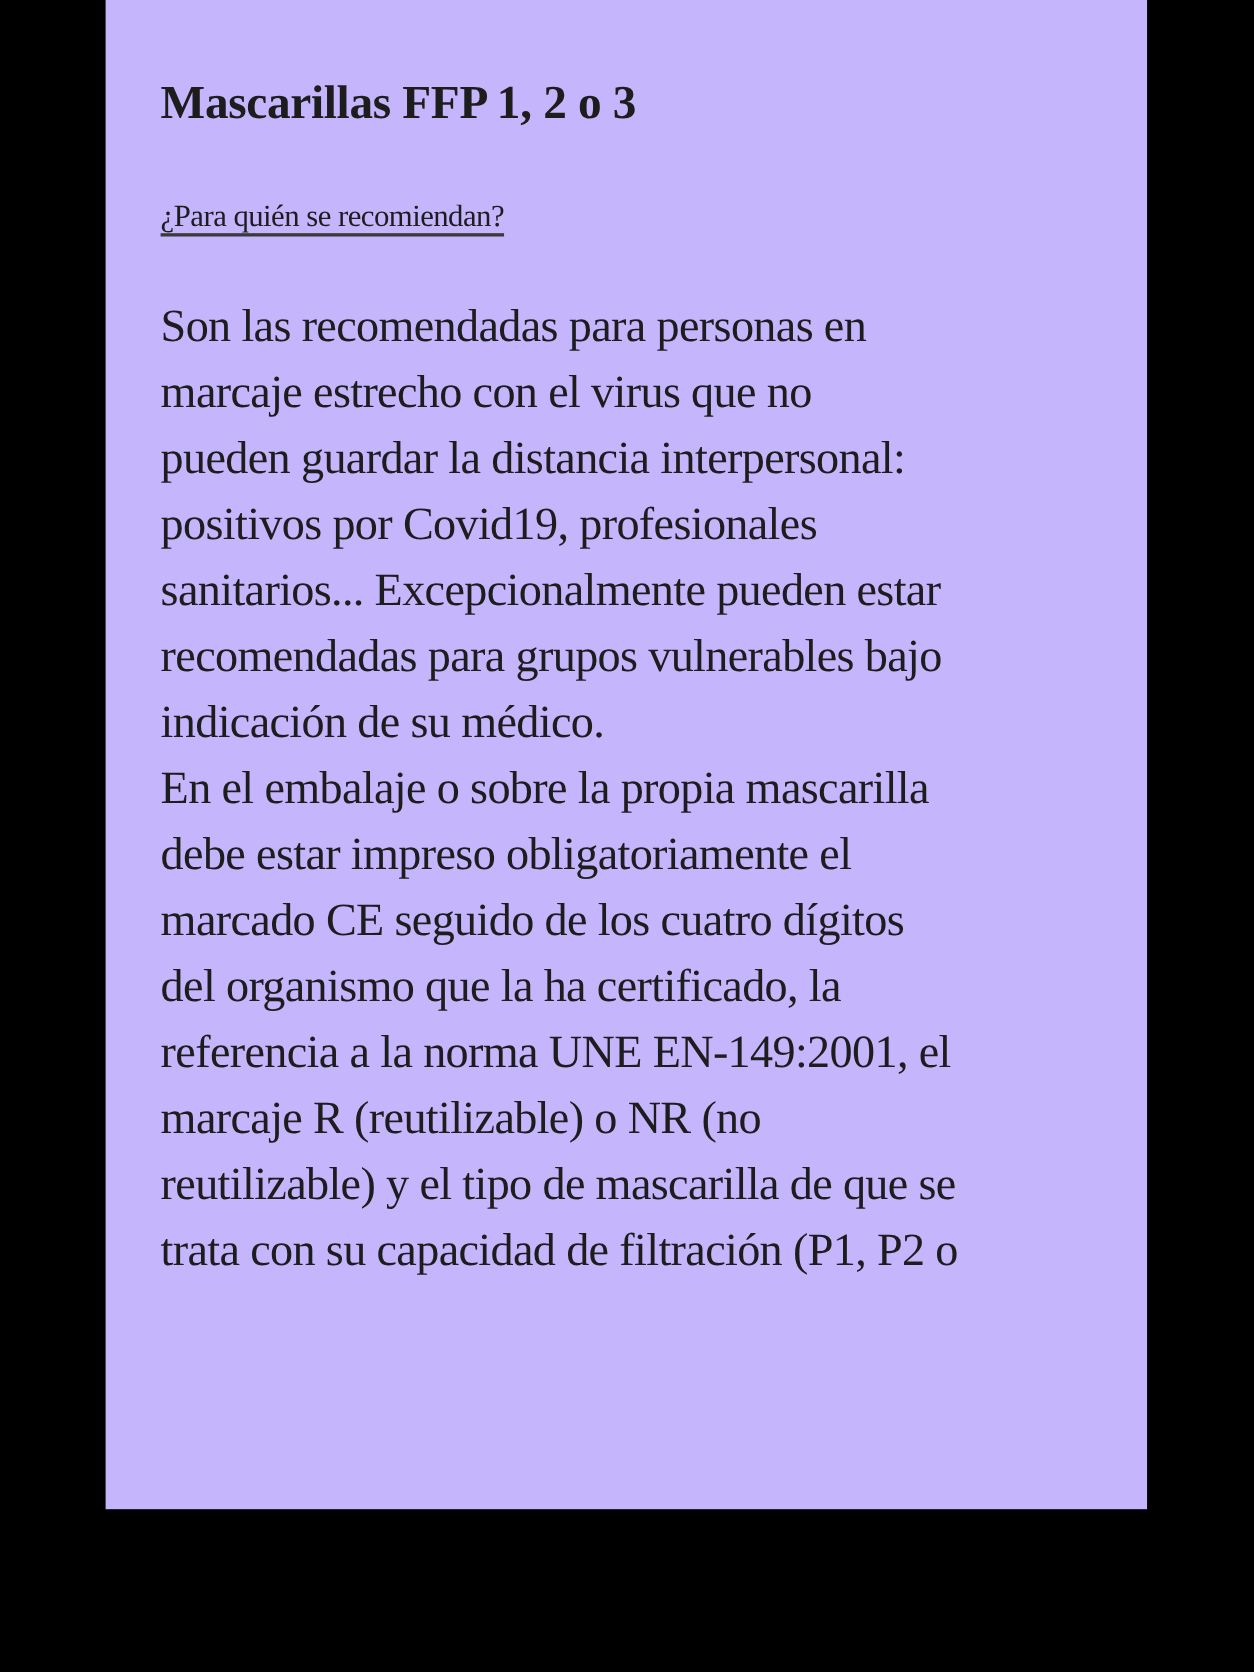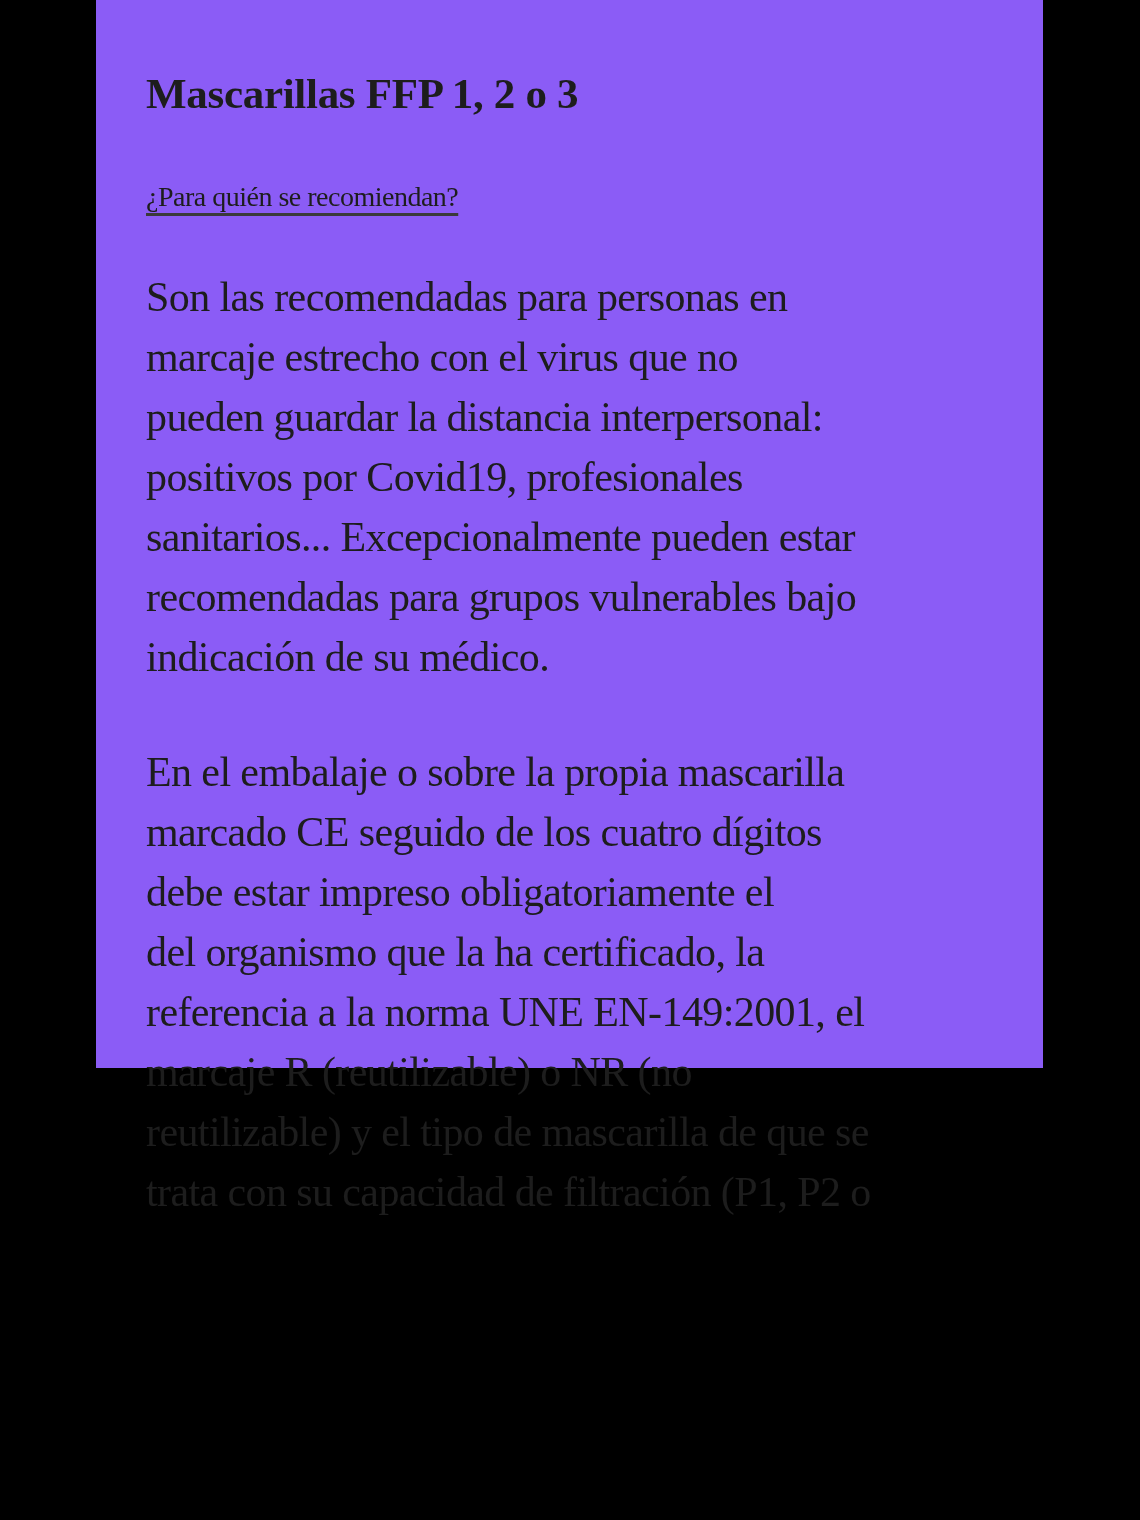--- a/index.html
+++ b/index.html
@@ -23,22 +23,22 @@
     width: 96px;
     background: #000000;
   }
   .letterbox.left  { left: 0; }
   .letterbox.right { left: 1043px; width: 97px; }
   .page {
     position: absolute;
     left: 96px;
     top: 0;
     width: 947px;
-    height: 1068px;
-    background: #8b5cf6;
+    height: 1372px;
+    background: #c4b5fd;
     box-sizing: border-box;
     padding: 64px 28px 0 50px;
     font-family: "Liberation Serif", "DejaVu Serif", serif;
     color: #1d1d1d;
     -webkit-font-smoothing: antialiased;
   }
   .doc-title {
     margin: 0 0 43px 0;
     font-size: 43px;
     line-height: 60px;
@@ -58,21 +58,21 @@
     text-decoration-color: #3a3a3a;
     white-space: nowrap;
   }
   .doc-paragraph {
     margin: 0;
     font-size: 42px;
     line-height: 60px;
     font-weight: 400;
     letter-spacing: -0.6px;
   }
-  .doc-paragraph.first { margin-bottom: 55px; }
+  .doc-paragraph.first { }
   .doc-paragraph .line {
     display: block;
     white-space: nowrap;
   }
 </style>
 </head>
 <body>
 
 <div class="stage">
   <div class="letterbox left"></div>
@@ -88,22 +88,22 @@
         <span class="line">pueden guardar la distancia interpersonal:</span>
         <span class="line">positivos por Covid19, profesionales</span>
         <span class="line">sanitarios... Excepcionalmente pueden estar</span>
         <span class="line">recomendadas para grupos vulnerables bajo</span>
         <span class="line">indicación de su médico.</span>
       </p>
 
 
     <p class="doc-paragraph">
         <span class="line">En el embalaje o sobre la propia mascarilla</span>
+        <span class="line">debe estar impreso obligatoriamente el</span>
         <span class="line">marcado CE seguido de los cuatro dígitos</span>
-        <span class="line">debe estar impreso obligatoriamente el</span>
         <span class="line">del organismo que la ha certificado, la</span>
         <span class="line">referencia a la norma UNE EN-149:2001, el</span>
         <span class="line">marcaje R (reutilizable) o NR (no</span>
         <span class="line">reutilizable) y el tipo de mascarilla de que se</span>
         <span class="line">trata con su capacidad de filtración (P1, P2 o</span>
       </p>
   </div>
 
   <div class="letterbox right"></div>
 </div>

